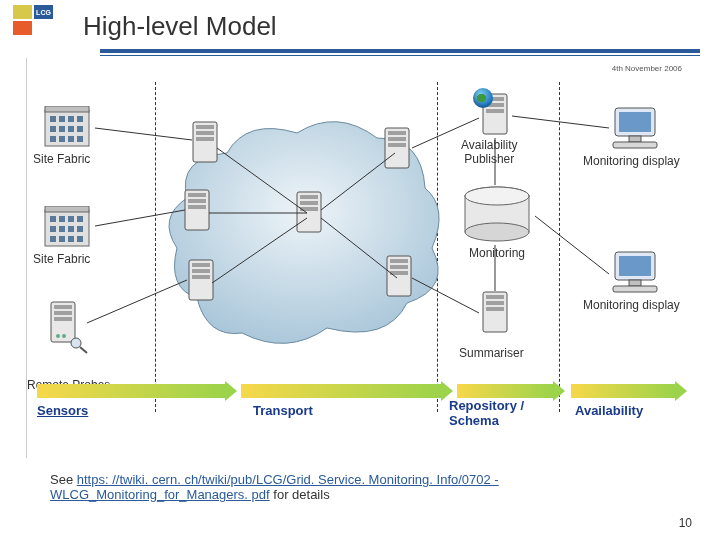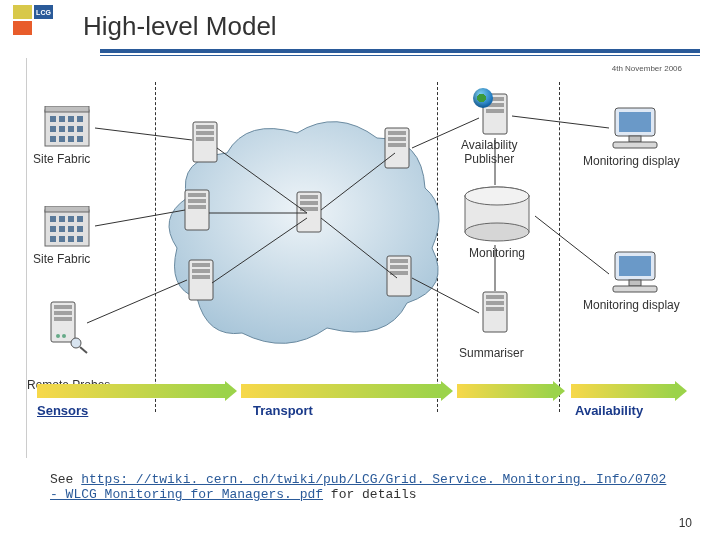--- a/index.html
+++ b/index.html
@@ -37,21 +37,21 @@
   .server svg { width:100%; height:100%; }
   .monitor { position:absolute; width:48px; height:44px; }
   .monitor svg { width:100%; height:100%; }
   .cylinder { position:absolute; width:72px; height:56px; }
   .cylinder svg { width:100%; height:100%; }
   .globe { position:absolute; width:20px; height:20px; border-radius:50%; background: radial-gradient(circle at 35% 30%, #7dd0f0, #1a76c0 70%); box-shadow: inset 2px -2px 4px rgba(0,0,0,0.25); }
   .globe::after { content:""; position:absolute; inset:2px; background: radial-gradient(ellipse at 40% 50%, #3c9a3c 0 35%, transparent 36%); border-radius:50%; }
 
   .cloud { position:absolute; }
 
-  .footer { position: absolute; bottom: 38px; left: 50px; right: 50px; font-family: Liberation Mono, monospace; font-size: 13px; color: #333; }
+  .footer { position: absolute; bottom: 38px; left: 50px; right: 50px; font-family: Liberation Sans, sans-serif; font-size: 13px; color: #333; }
   .footer a { color: #2a5a99; text-decoration: underline; }
   .pagenum { position: absolute; bottom: 10px; right: 28px; font-size: 12px; color: #333; }
 </style>
 </head>
 <body>
 
 <div class="slide">
 
   <div class="header">
     <div class="logo">
@@ -268,20 +268,22 @@
       <div class="arrowhead" style="left:198px; top:323px;"></div>
       <div class="gradbar" style="left:214px; top:326px; width:200px;"></div>
       <div class="arrowhead" style="left:414px; top:323px;"></div>
       <div class="gradbar" style="left:430px; top:326px; width:96px;"></div>
       <div class="arrowhead" style="left:526px; top:323px;"></div>
       <div class="gradbar" style="left:544px; top:326px; width:104px;"></div>
       <div class="arrowhead" style="left:648px; top:323px;"></div>
 
       <div class="stage-label" style="left:10px; bottom:40px;text-decoration:underline;">Sensors</div>
       <div class="stage-label" style="left:214px; bottom:40px;margin-left:12px;">Transport</div>
+      <div class="stage-label" style="left:422px; bottom:30px; white-space:pre; line-height:1.1;">Repository /
+Schema</div>
       <div class="stage-label" style="left:548px; bottom:40px;">Availability</div>
 
     </div>
   </div>
 
   <div class="footer">
     <span>See </span><a href="#">https: //twiki. cern. ch/twiki/pub/LCG/Grid. Service. Monitoring. Info/0702 - WLCG_Monitoring_for_Managers. pdf</a><span> for details</span>
   </div>
 
   <div class="pagenum">10</div>

